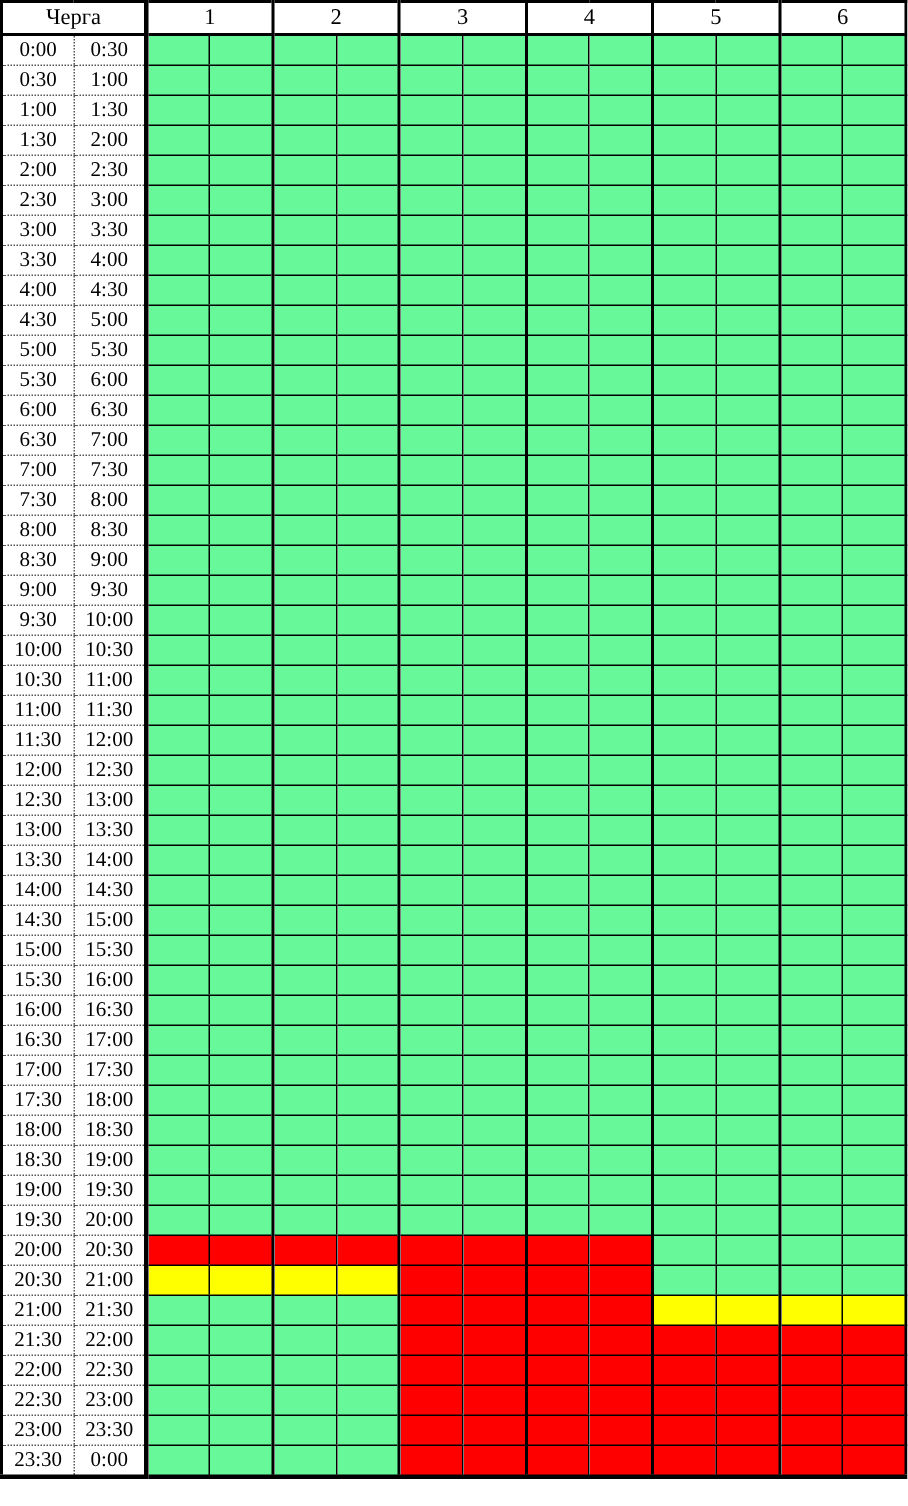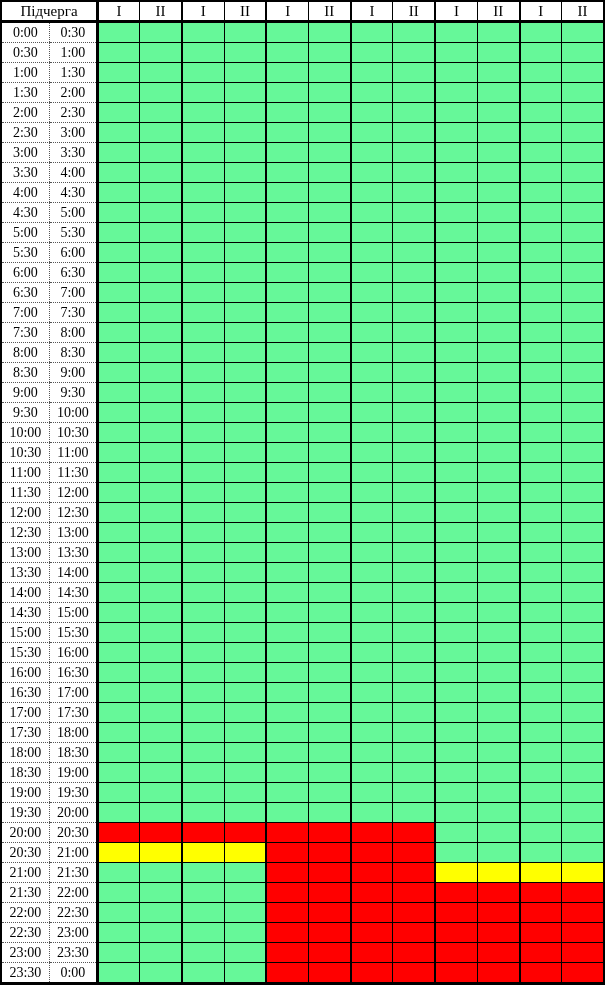--- a/index.html
+++ b/index.html
@@ -48,34 +48,28 @@
       <col class="qcol">
         <col class="qcol">
         <col class="qcol">
         <col class="qcol">
       <col class="qcol">
         <col class="qcol">
         <col class="qcol">
         <col class="qcol">
     </colgroup>
     <thead>
-      <tr class="h2">
-        <td colspan="2">Підчерга</td>
-        <td class="bL3">I</td>
-        <td class="bL1">II</td>
-        <td class="bL2">I</td>
-        <td class="bL1">II</td>
-        <td class="bL2">I</td>
-        <td class="bL1">II</td>
-        <td class="bL2">I</td>
-        <td class="bL1">II</td>
-        <td class="bL2">I</td>
-        <td class="bL1">II</td>
-        <td class="bL2">I</td>
-        <td class="bL1">II</td>
+      <tr class="h1">
+        <td colspan="2">Черга</td>
+        <td colspan="2" class="bL3">1</td>
+        <td colspan="2" class="bL2">2</td>
+        <td colspan="2" class="bL2">3</td>
+        <td colspan="2" class="bL2">4</td>
+        <td colspan="2" class="bL2">5</td>
+        <td colspan="2" class="bL2">6</td>
       </tr>
     </thead>
     <tbody>
         <tr>
           <td class="time tstart">0:00</td>
           <td class="time tend">0:30</td>
           <td class="cell bL3" style="background: rgb(102, 248, 153);"></td>
           <td class="cell bL1" style="background: rgb(102, 248, 153);"></td>
           <td class="cell bL2" style="background: rgb(102, 248, 153);"></td>
           <td class="cell bL1" style="background: rgb(102, 248, 153);"></td>

